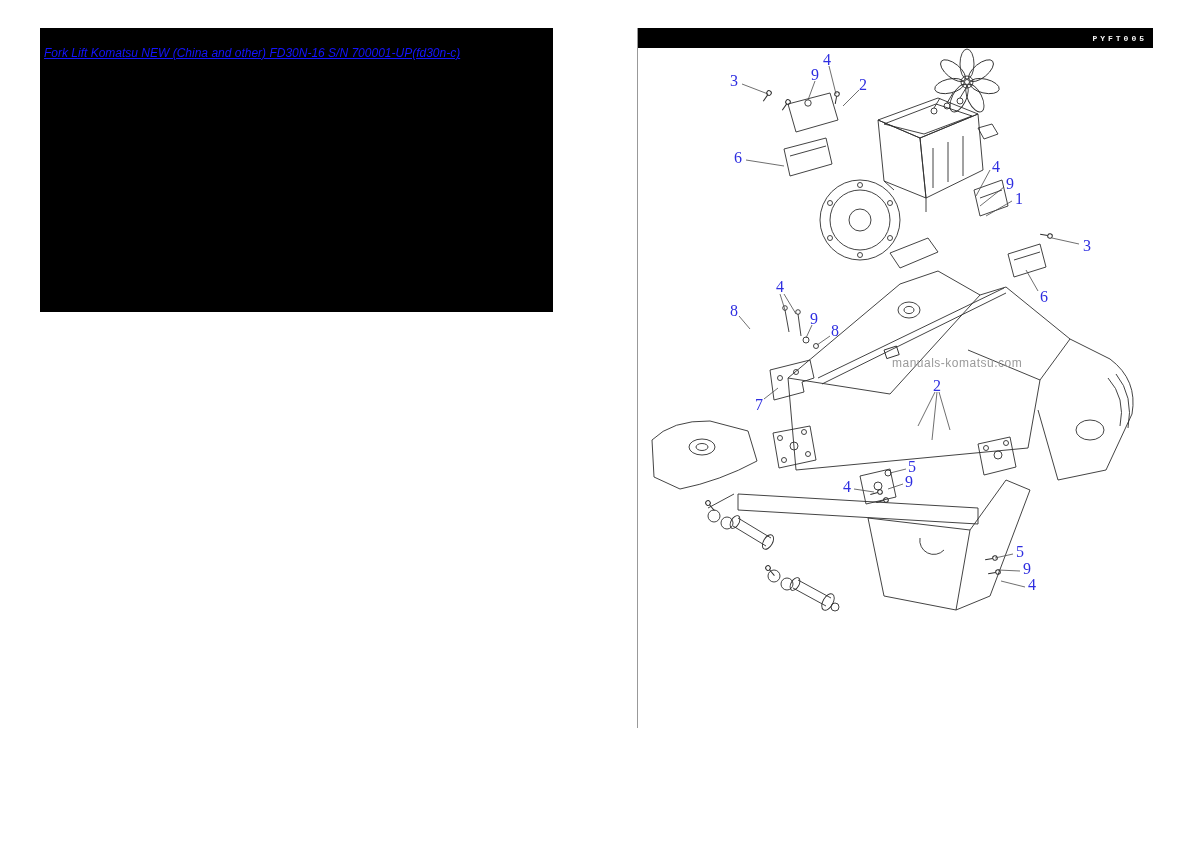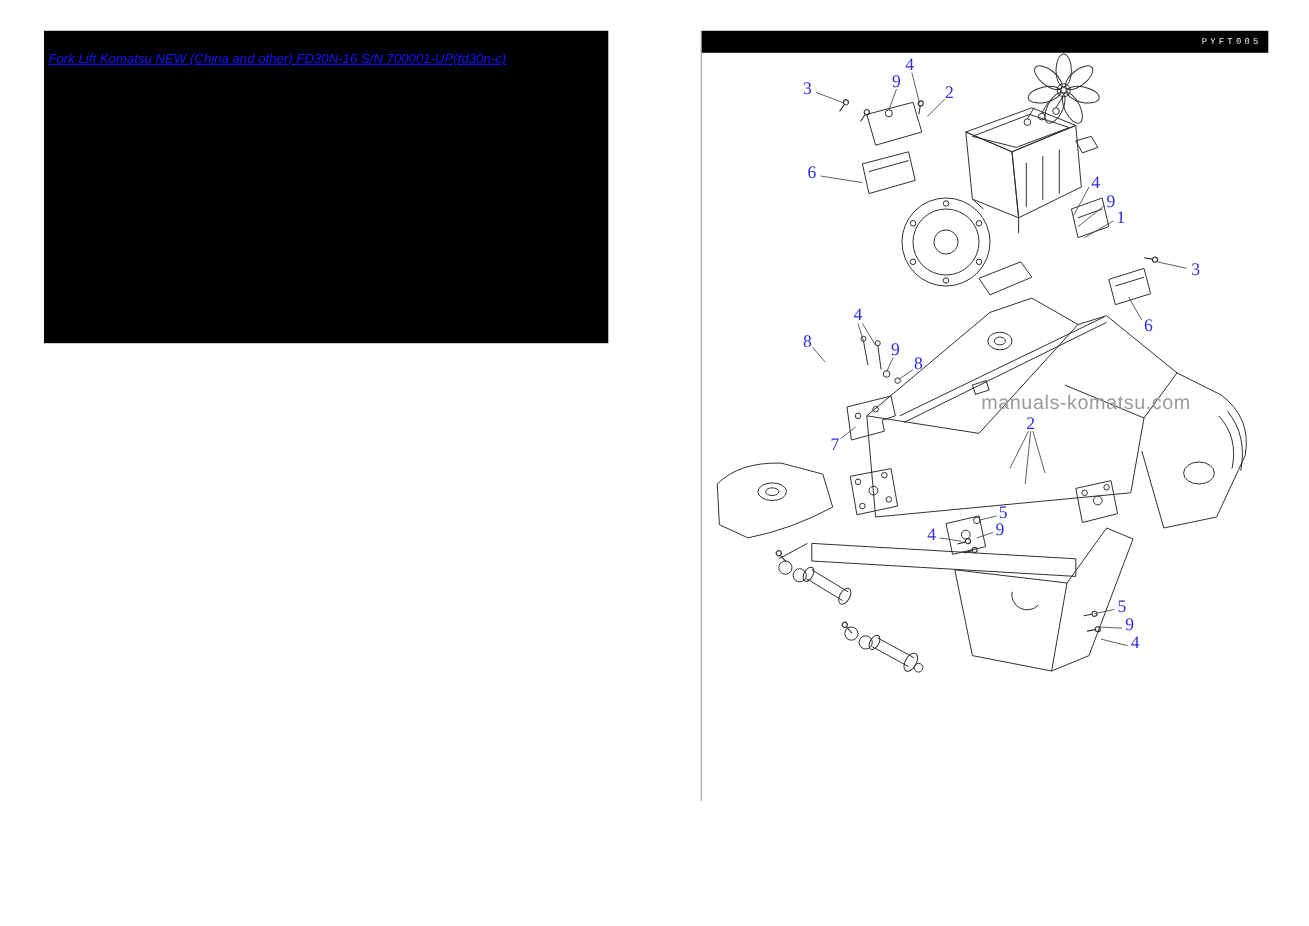--- a/index.html
+++ b/index.html
@@ -5,25 +5,25 @@
   html,body{margin:0;padding:0;background:#ffffff;font-family:"Liberation Sans",sans-serif;}
   .page{position:relative;width:1190px;height:842px;background:#fff;overflow:hidden;}
 
   
   .left-black-panel{position:absolute;left:40px;top:28px;width:513px;height:284px;background:var(--panel-bg,#000);font-style:italic;}
   .header-link{position:absolute;left:4px;top:18px;font-size:12px;line-height:14px;
     color:var(--link-color,#1414ff);text-decoration:underline;white-space:nowrap;cursor:pointer;}
 
   
   .diagram-panel{position:absolute;left:637px;top:28px;width:515px;height:700px;border-left:1px solid #999;background:#fff;}
-  .diagram-topbar{position:absolute;left:0;top:0;width:515px;height:20px;background:var(--panel-bg,#000);}
+  .diagram-topbar{position:absolute;left:0;top:0;width:515px;height:20px;background:var(--panel-bg,#000);font-weight:bold;}
   .diagram-code{position:absolute;right:6px;top:6px;color:#f5f5f5;font-size:8px;letter-spacing:3px;font-family:"Liberation Mono",monospace;}
   .diagram-area{position:absolute;left:0;top:20px;width:515px;height:680px;}
   .drawing{position:absolute;left:0;top:0;width:515px;height:680px;}
-  .watermark{position:absolute;left:254px;top:308px;font-size:18px;color:var(--wm-color,#9a9a9a);letter-spacing:0.5px;}
+  .watermark{position:absolute;left:254px;top:308px;font-size:12px;color:var(--wm-color,#9a9a9a);letter-spacing:0.5px;}
   .callout{position:absolute;transform:translate(-50%,-50%);color:var(--callout-color,#2e2ee0);
     font-size:16px;font-family:"Liberation Serif",serif;line-height:1;}
 </style>
 </head>
 <body>
 
 <div class="page">
 
   <div class="left-black-panel">
     <a href="#" class="header-link">Fork Lift Komatsu NEW (China and other) FD30N-16 S/N 700001-UP(fd30n-c)</a>

